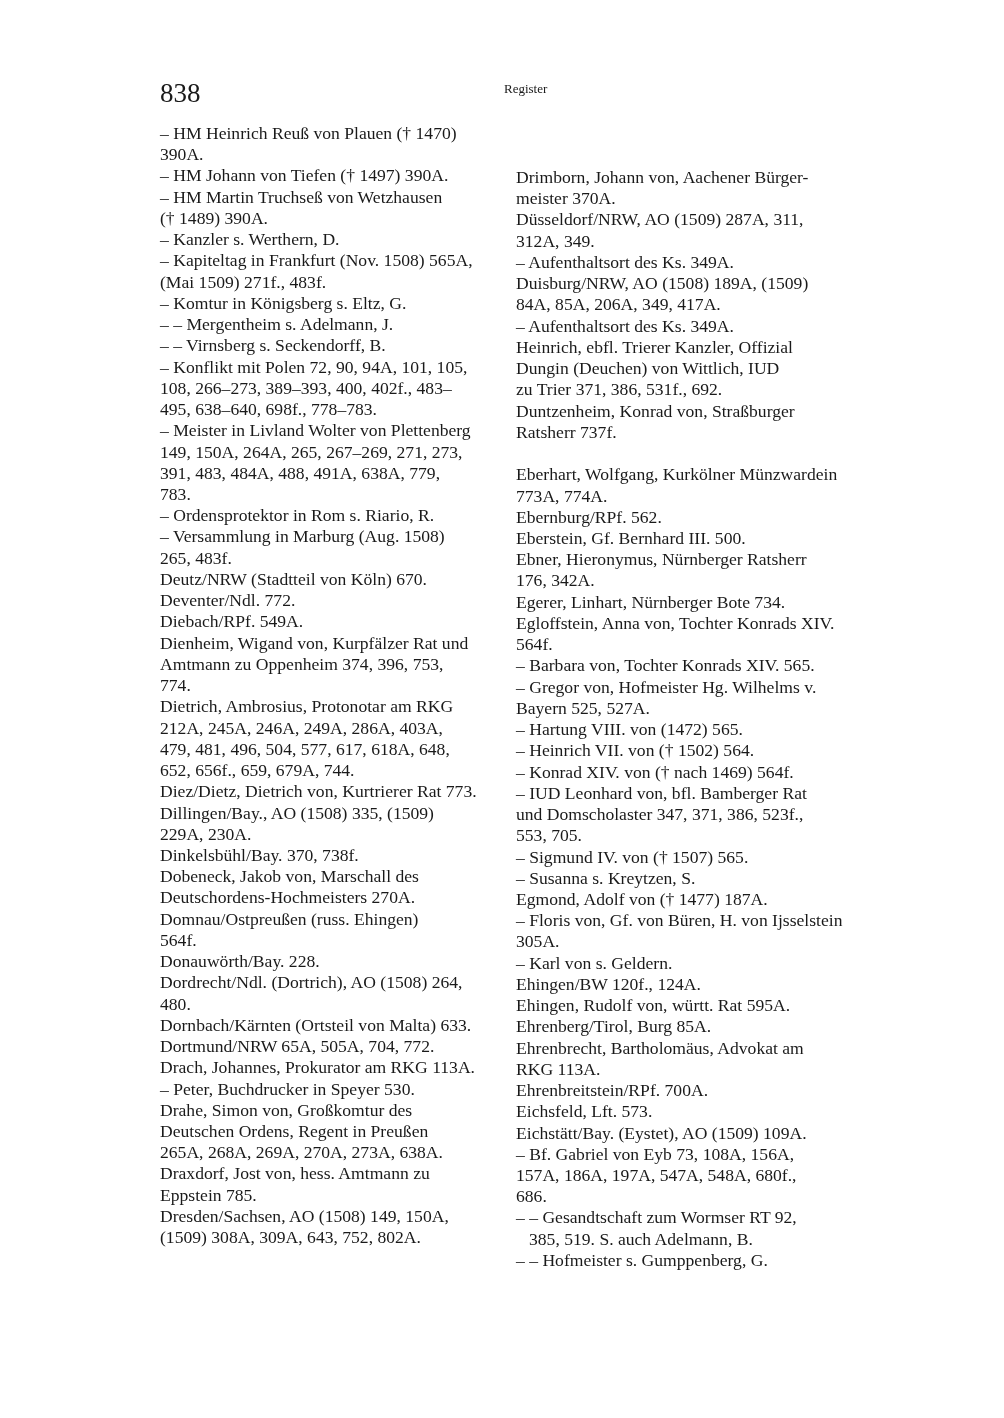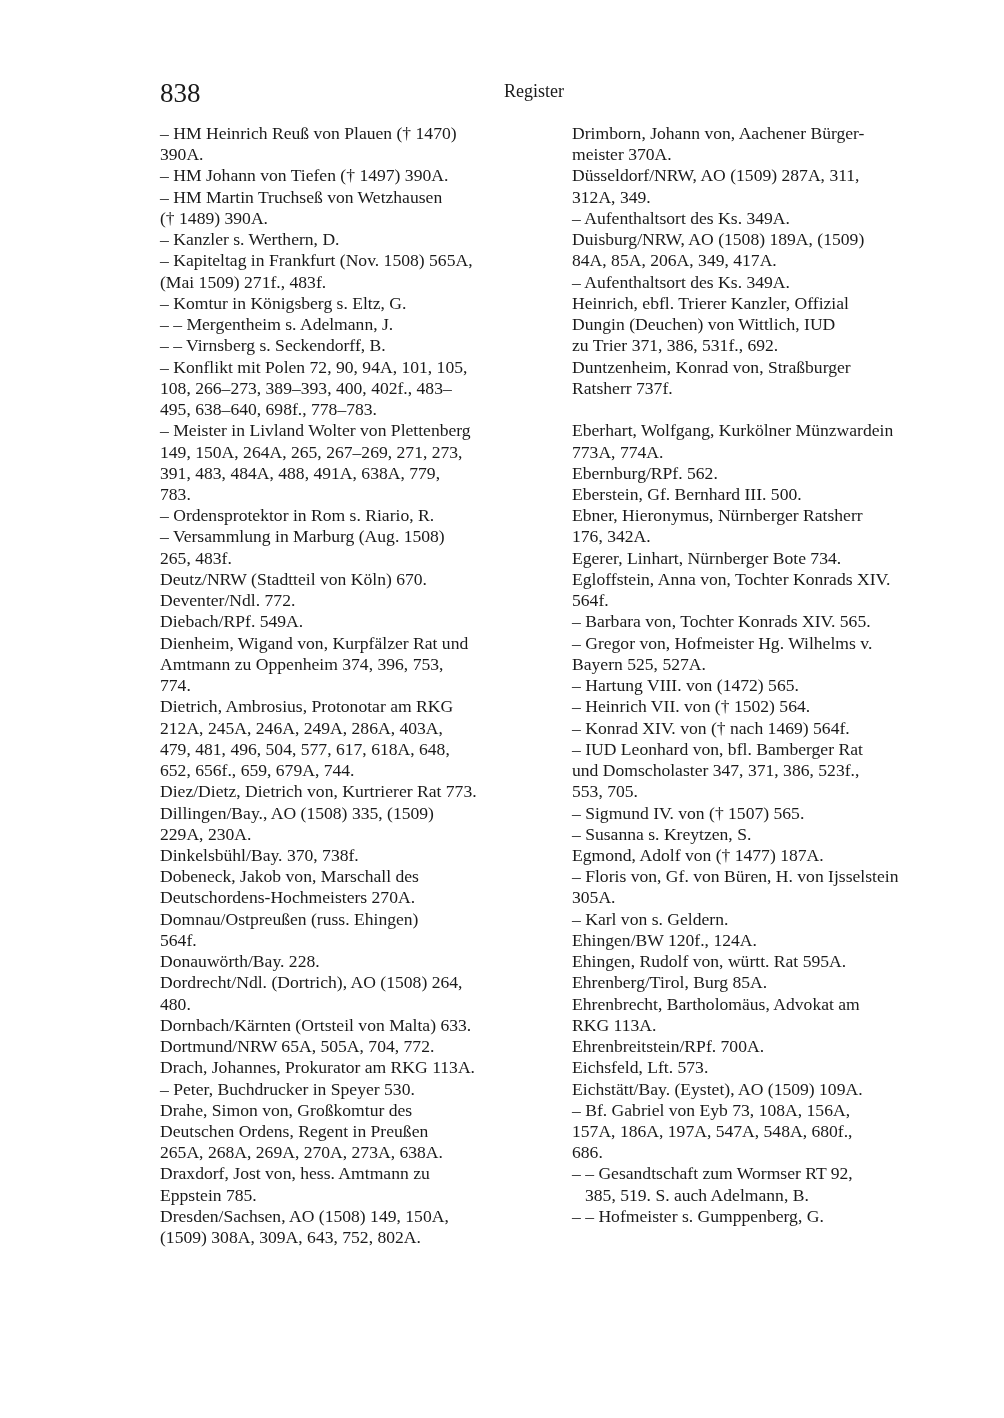--- a/index.html
+++ b/index.html
@@ -1,22 +1,22 @@
 <!DOCTYPE html>
 <html><head>
 <meta charset="utf-8">
 <style>
   html, body { margin: 0; padding: 0; background: #ffffff; }
   body { width: 1004px; height: 1418px; position: relative; overflow: hidden;
          font-family: "Liberation Serif", "DejaVu Serif", serif; color: #1a1a1a; }
   .page-number { position: absolute; left: 160px; top: 78px; font-size: 27px; }
-  .running-head { position: absolute; left: 504px; top: 81px; font-size: 18px; }
+  .running-head { position: absolute; left: 504px; top: 81px; font-size: 13px; }
   .column { position: absolute; top: 123px; width: 370px; font-size: 17.6px; line-height: 21.24px; }
   .col-left { left: 160px; }
-  .col-right { left: 572px; }
+  .col-right { left: 516px; margin-top: 44px; }
   .entry { padding-left: 15px; text-indent: -15px; white-space: normal; }
   .entry .line { display: block; }
   .entry .line.cont { padding-left: 0; }
   .entry.sub2 .line.cont { padding-left: 13px; }
   .gap { height: 21.24px; }
 </style>
 </head>
 <body>
 
 <div class="page-number">838</div>

